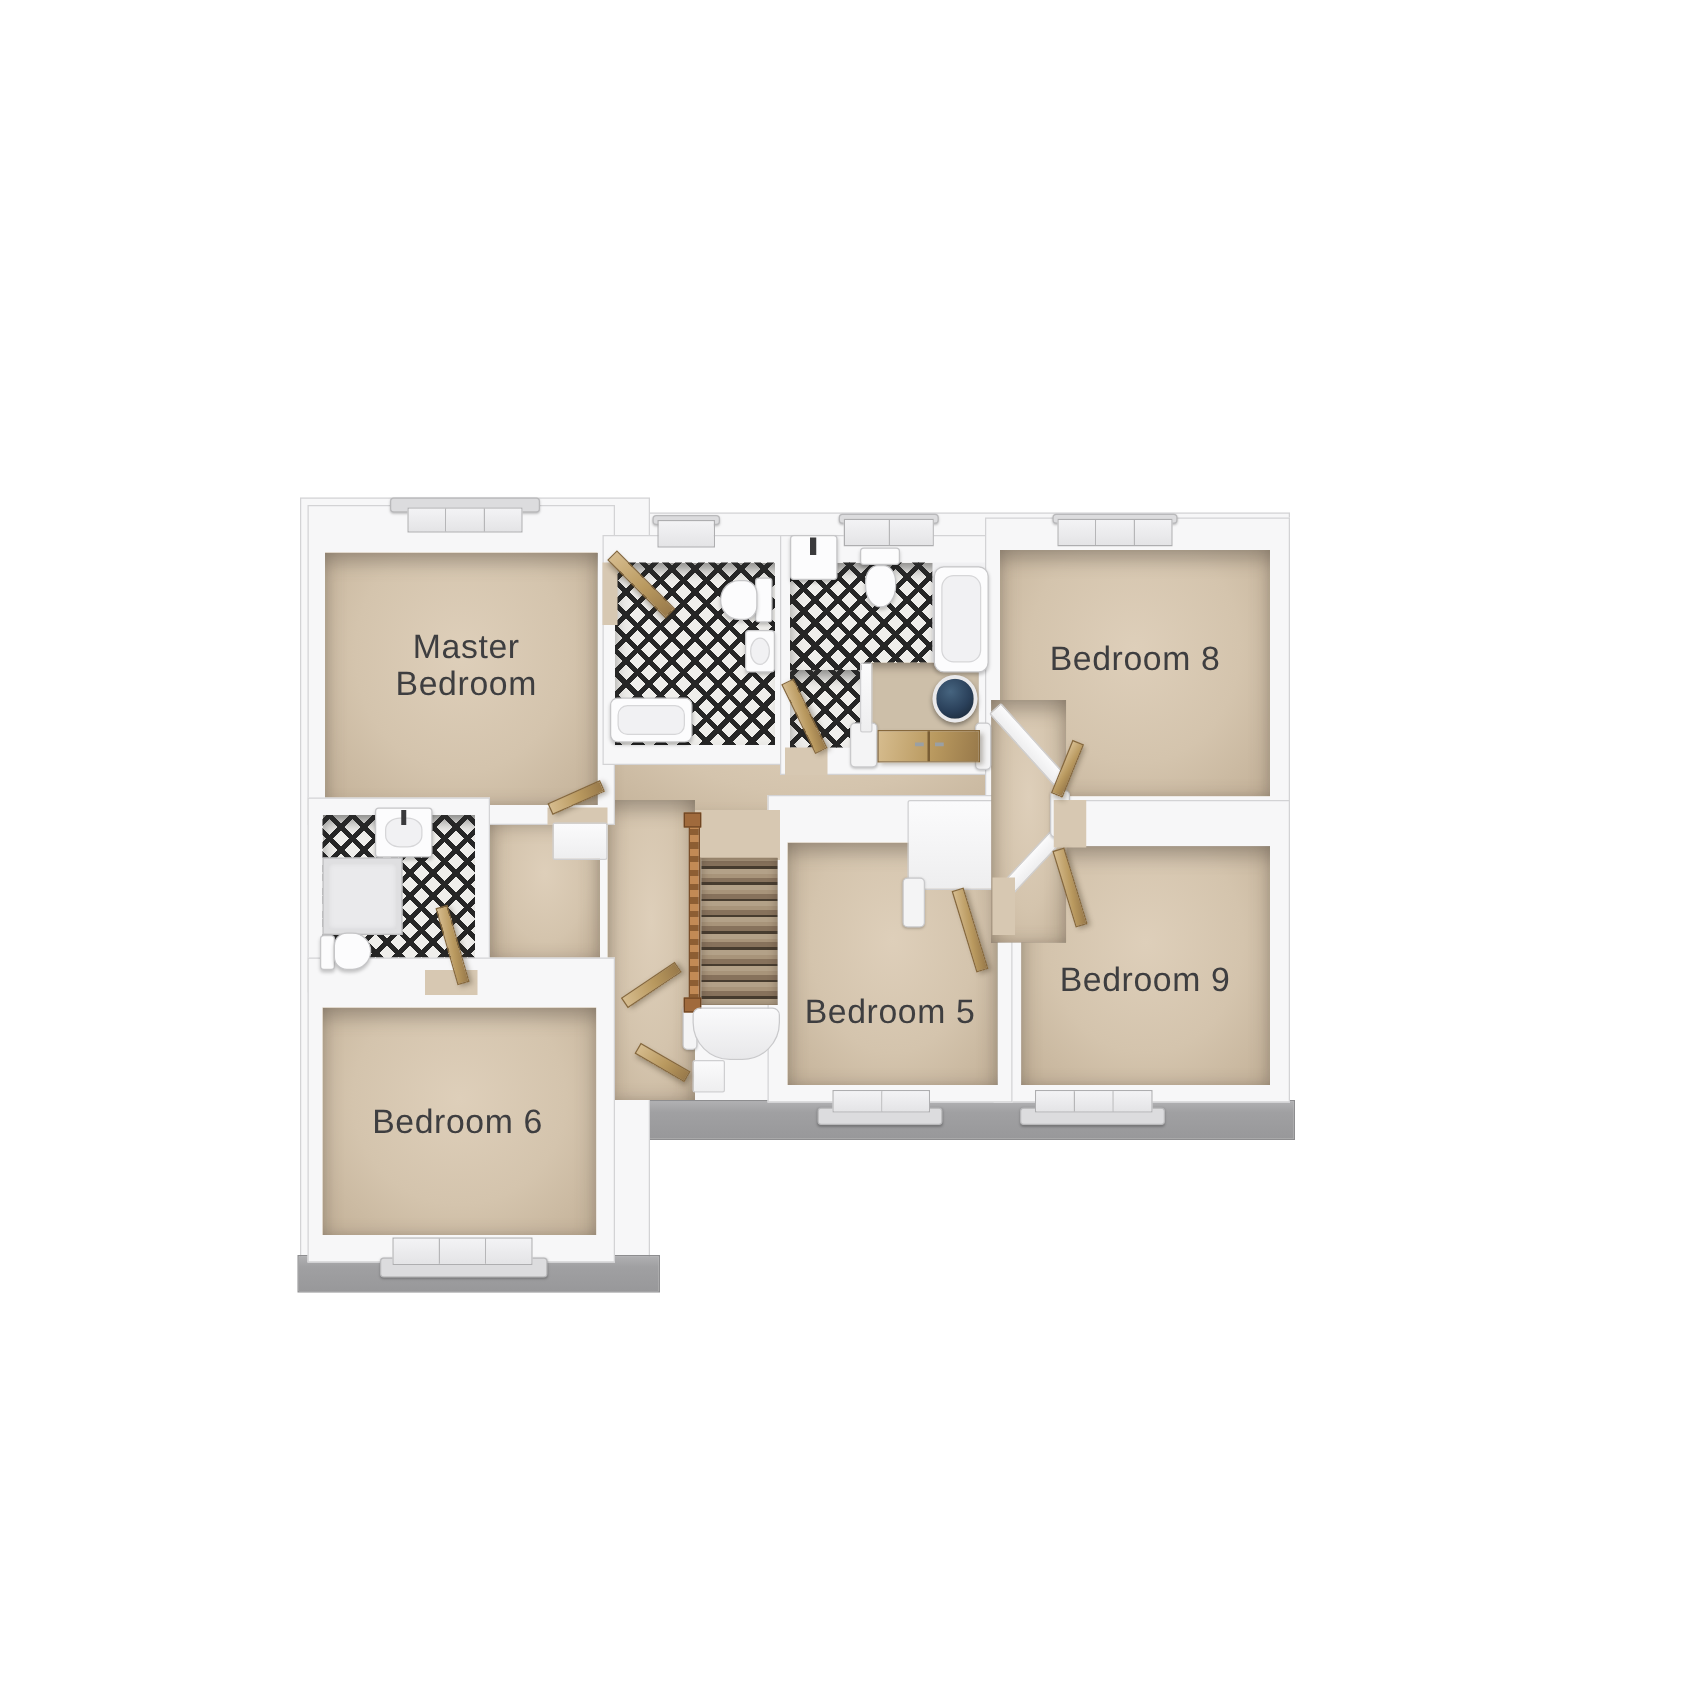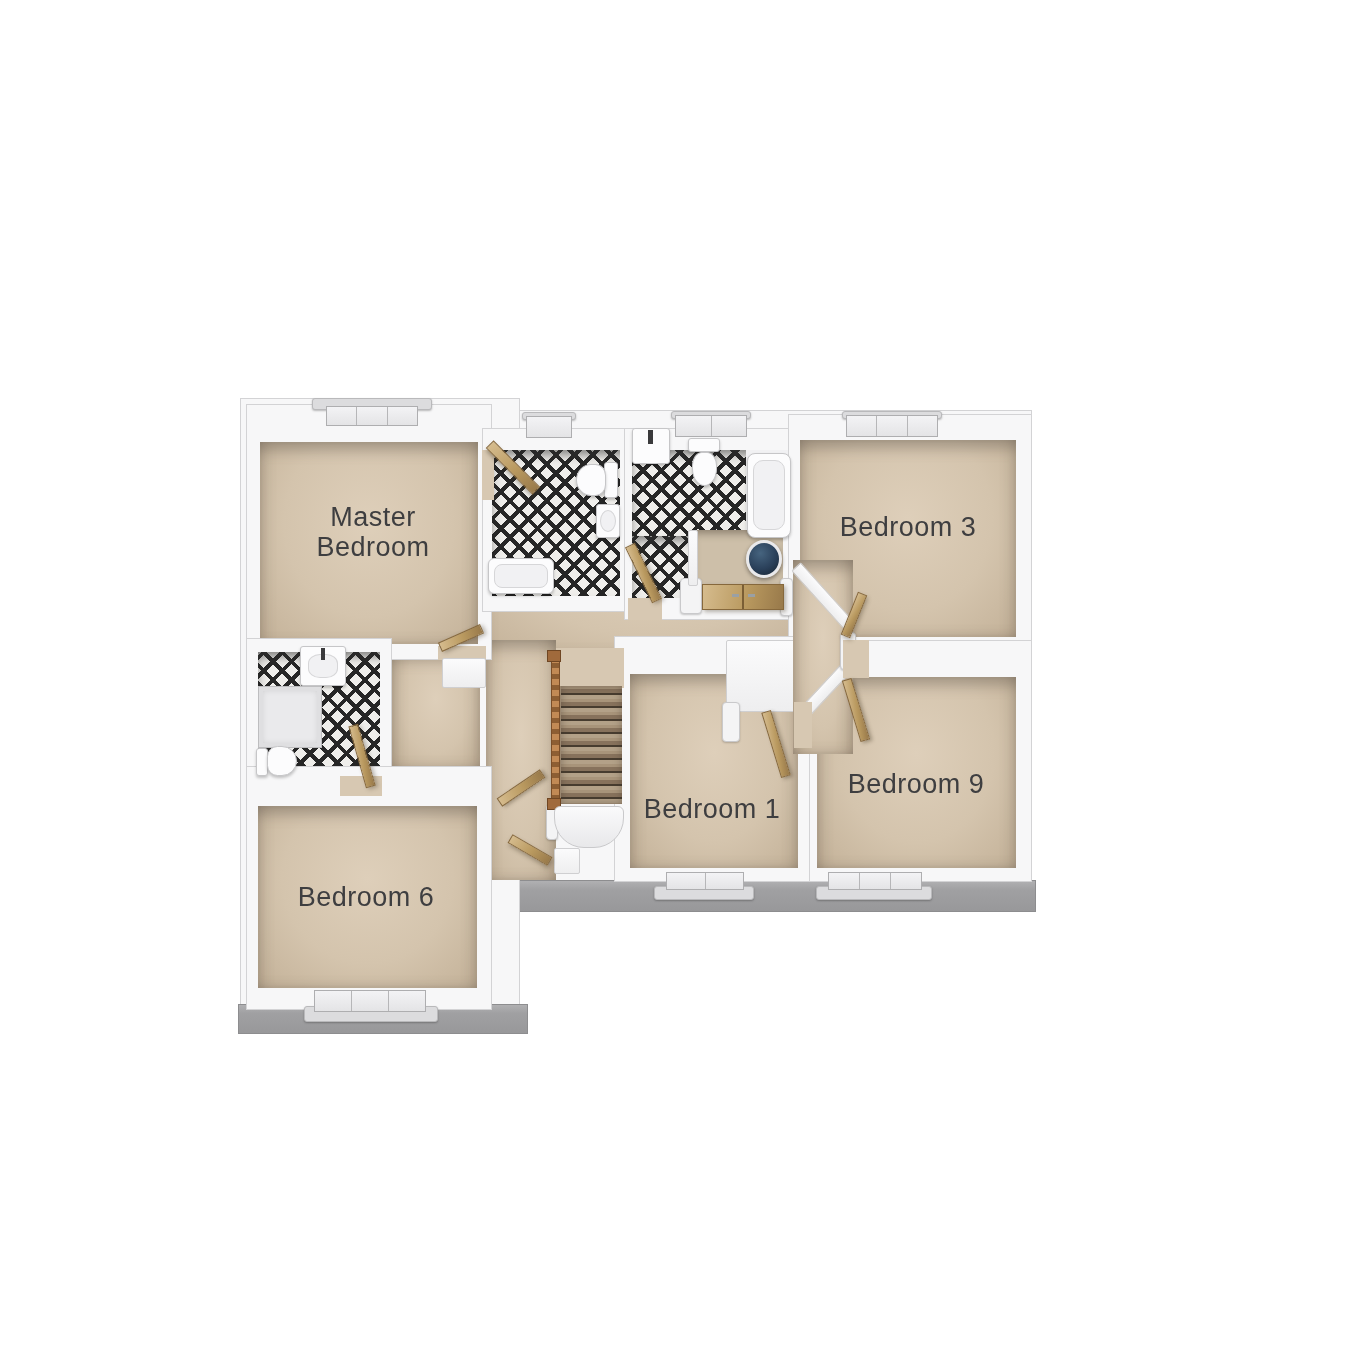--- a/index.html
+++ b/index.html
@@ -182,17 +182,17 @@
 
   <div class="abs sill" style="left:816px;top:886px;width:116px;height:14px;"></div>
   <div class="abs winframe" style="left:828px;top:872px;width:94px;height:18px;">
       <i></i>
       <i></i>
       <i></i>
     </div>
 
   <div class="abs label" style="left:283px;top:502px;width:180px;">Master Bedroom</div>
   <div class="abs label" style="left:266px;top:882px;width:200px;">Bedroom 6</div>
-  <div class="abs label" style="left:808px;top:512px;width:200px;">Bedroom 3</div>
+  <div class="abs label" style="left:808px;top:512px;width:200px;">Bedroom 8</div>
   <div class="abs label" style="left:816px;top:769px;width:200px;">Bedroom 9</div>
-  <div class="abs label" style="left:612px;top:794px;width:200px;">Bedroom 1</div>
+  <div class="abs label" style="left:612px;top:794px;width:200px;">Bedroom 5</div>
 
 </div>
 
 </body></html>

